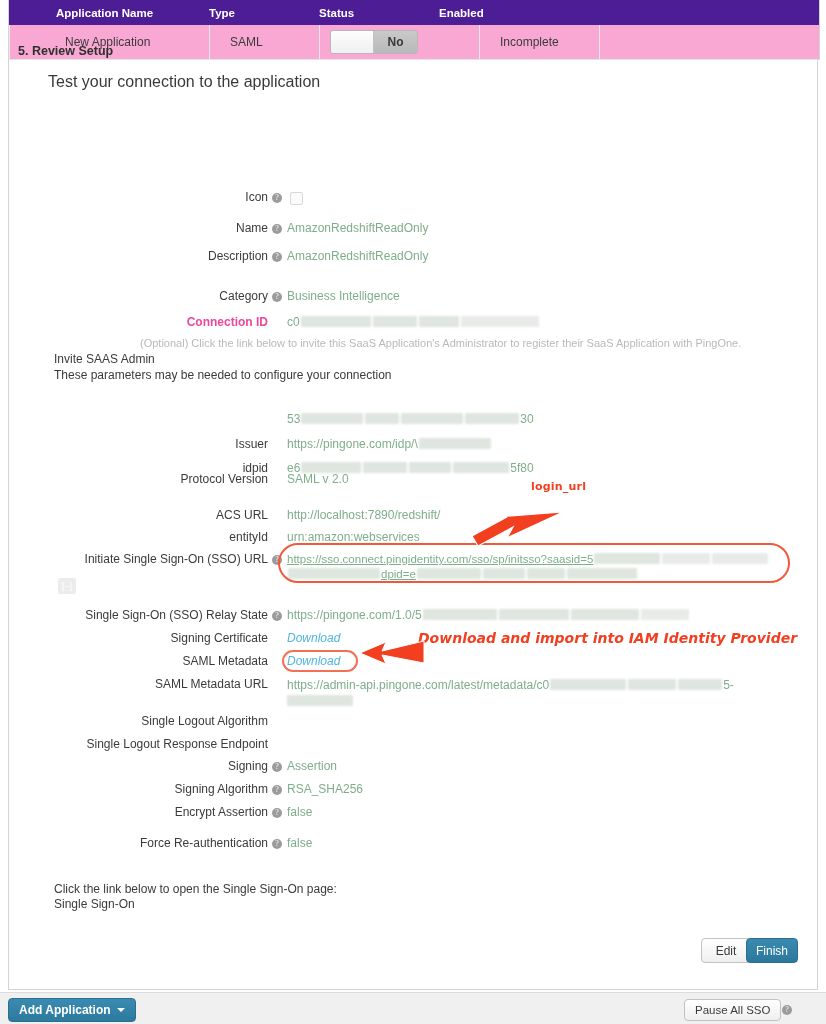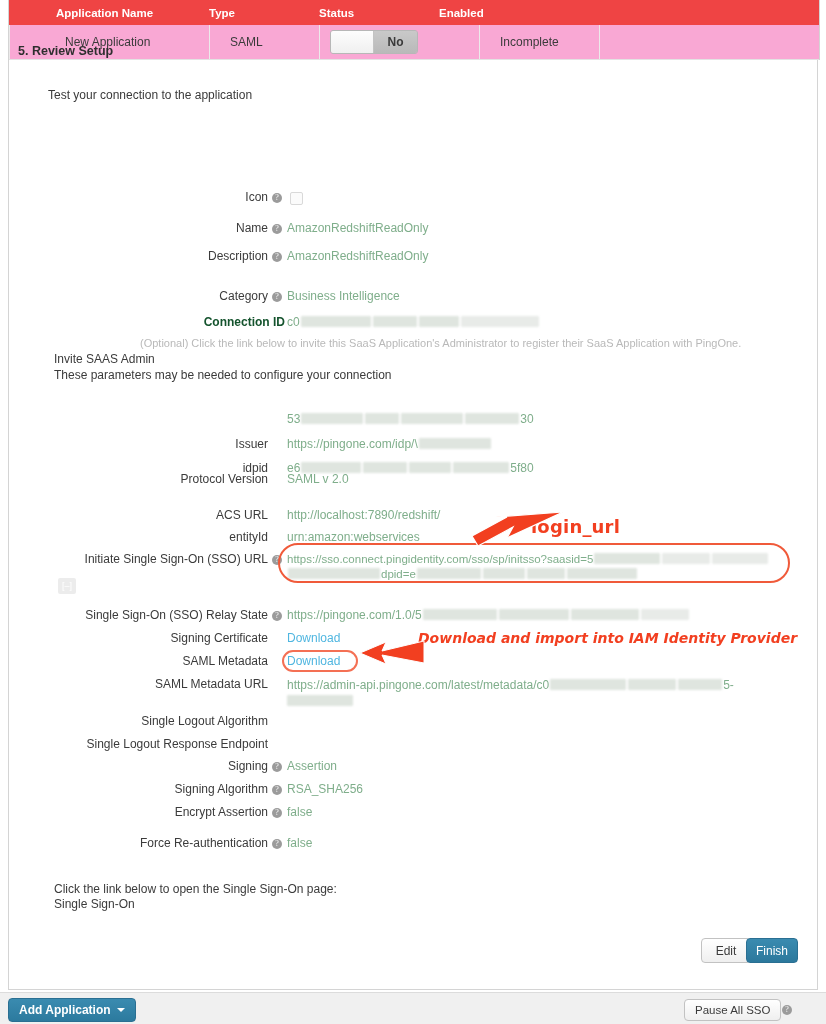--- a/index.html
+++ b/index.html
@@ -20,21 +20,21 @@
   
   .table-wrap {
     position: absolute;
     left: 8px; top: 0; width: 810px;
     border-left: 1px solid #d4d4d4;
     border-right: 1px solid #d4d4d4;
     background: #fff;
   }
   .tbl-head {
     display: flex;
-    background: #ef4444;
+    background: #4c1d95;
     color: #ffffff;
     height: 25px;
     align-items: center;
     font-size: 11.5px;
     font-weight: bold;
   }
   .tbl-head .c, .tbl-row .c { box-sizing: border-box; }
   .c1 { width: 200px; padding-left: 47px; }
   .c2 { width: 110px; }
   .c3 { width: 120px; }
@@ -90,39 +90,39 @@
 
   .step-title {
     position: absolute;
     left: 18px; top: 44px;
     font-size: 12.5px;
     font-weight: bold;
     color: #2f2f2f;
   }
   .subtitle {
     position: absolute;
-    left: 48px; top: 88px;
-    font-size: 12px;
+    left: 48px; top: 73px;
+    font-size: 16px;
     color: #3a3a3a;
   }
 
   
   .frow {
     position: absolute;
     left: 0; width: 810px;
     height: 16px;
   }
   .flabel {
     position: absolute;
     left: 0; width: 268px;
     text-align: right;
     font-size: 12px;
     color: #3b3b3b;
   }
-  .flabel.bold { font-weight: bold; color:#14532d;padding-left:17px; }
+  .flabel.bold { font-weight: bold; color:#ec4899; }
   .helpicon {
     position: absolute;
     left: 272px; top: 3px;
     width: 10px; height: 10px;
     border-radius: 50%;
     background: #9b9b9b;
     color: #fff;
     font-size: 8px;
     line-height: 10px;
     text-align: center;
@@ -145,21 +145,21 @@
     border-radius: 1px;
     filter: blur(1.2px);
     margin: 0 1px;
   }
   .red-bar.w { background:#e8ebe8; }
 
   .link {
     color: #3e9bd6;
     cursor: pointer;
   }
-  .link-dl { color:#4fb6e0; }
+  .link-dl { color:#4fb6e0;font-style:italic; }
 
   .icon-box {
     position: absolute;
     left: 290px; top: 2px;
     width: 11px; height: 11px;
     border: 1px solid #d9d9d9;
     border-radius: 2px;
     background: #fbfbfb;
   }
 
@@ -175,20 +175,21 @@
   }
 
   
   .sso-value {
     position: absolute;
     left: 287px;
     width: 490px;
     font-size: 11.5px;
     color: #7fae8b;
     line-height: 15px;
+    text-decoration: underline;
   }
   .oval-sso {
     position: absolute;
     left: 278px; top: 543px;
     width: 512px; height: 40px;
     border: 2px solid #f05a3a;
     border-radius: 22px;
     box-sizing: border-box;
     pointer-events: none;
   }
@@ -217,21 +218,21 @@
 
   
   .anno-text {
     position: absolute;
     color: #f23f20;
     font-weight: bold;
     font-family: "DejaVu Sans", sans-serif;
     text-shadow: 1px 1px 0 #ffffff, -1px 1px 0 #ffffff, 1px -1px 0 #ffffff, -1px -1px 0 #ffffff;
     white-space: nowrap;
   }
-  #anno-login { left: 531px; top: 516px; font-size: 18px; letter-spacing: .2px;}
+  #anno-login { left: 531px; top: 480px; font-size: 11px; letter-spacing: .2px;}
   #anno-import { left: 418px; top: 630px; font-size: 14px; font-style: italic; }
 
   .arrow-svg { position: absolute; pointer-events: none; }
 
   
   .btn {
     display: inline-flex;
     align-items: center;
     justify-content: center;
     font-size: 12px;

